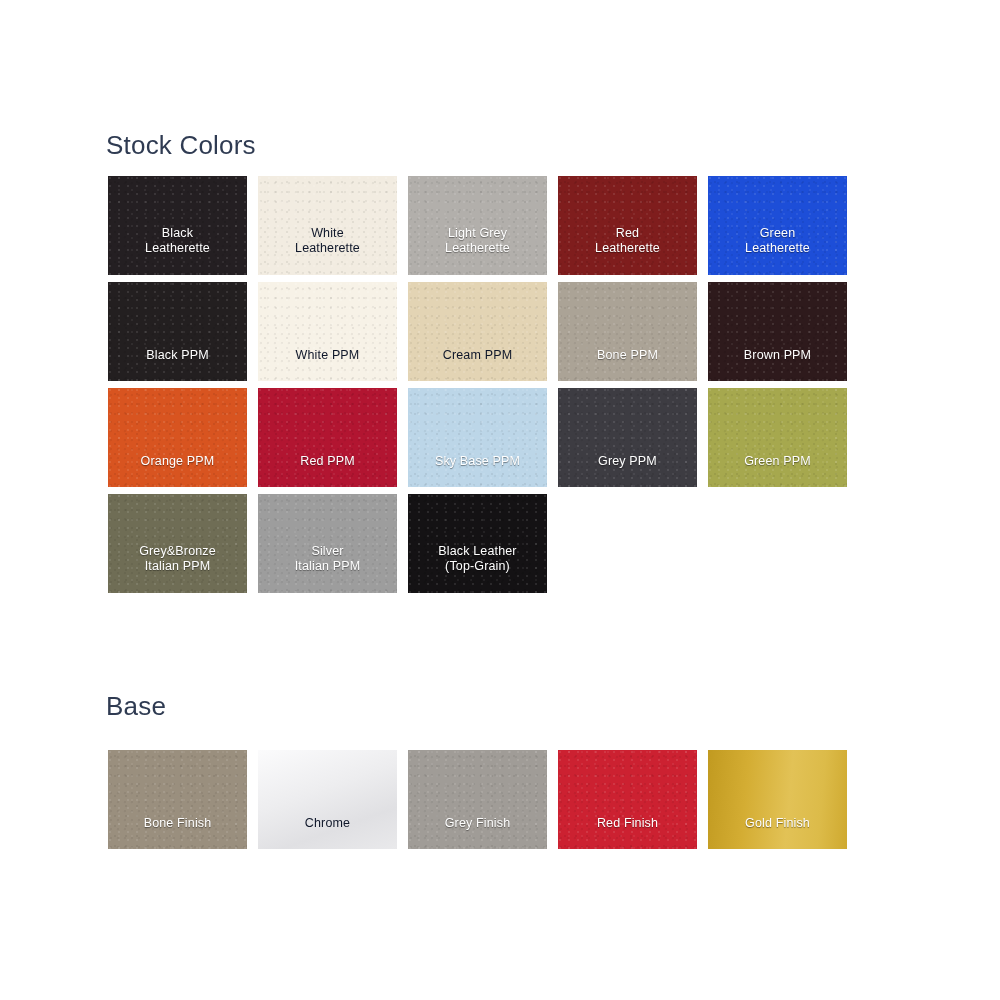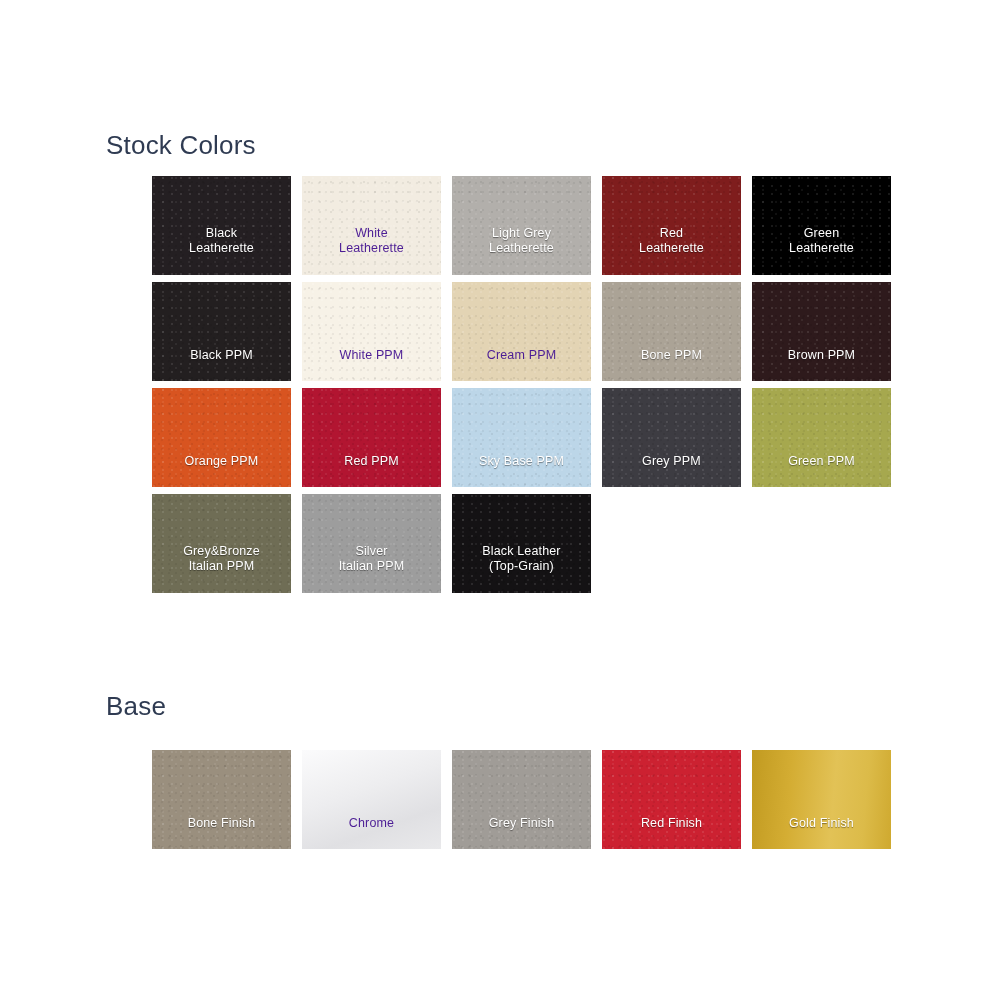--- a/index.html
+++ b/index.html
@@ -39,21 +39,20 @@
     position: absolute;
     left: 108px;
   }
   #grid-stock { top: 176px; }
   #grid-base  { top: 750px; }
 
   .swatch-row {
     display: flex;
     flex-direction: row;
     margin-bottom: 7px;
-    margin-left: 44px;
   }
   .swatch-row:last-child { margin-bottom: 0; }
 
   .swatch {
     position: relative;
     width: 139px;
     height: 99px;
     margin-right: 11px;
     box-sizing: border-box;
     overflow: hidden;
@@ -81,21 +80,21 @@
     font-size: 12.5px;
     line-height: 15px;
     letter-spacing: 0.15px;
     white-space: pre-line;
     z-index: 2;
   }
   .label-two  { bottom: 19px; }
   .label-one  { bottom: 18px; }
 
   .lbl-light { color: #ffffff; text-shadow: 0 1px 1px rgba(0,0,0,0.45); }
-  .lbl-dark  { color: #4c1d95; }
+  .lbl-dark  { color: #0f172a; }
 
   .chrome-sheen {
     position: absolute;
     inset: 0;
     background: linear-gradient(160deg, #fbfbfc 0%, #ededef 42%, #e0e0e3 72%, #e9e9eb 100%);
   }
   .gold-sheen {
     position: absolute;
     inset: 0;
     background: linear-gradient(95deg, #c19a20 0%, #d4ad33 28%, #e2c256 58%, #dcbb49 80%, #cfa92f 100%);
@@ -123,21 +122,21 @@
         <div class="swatch" style="background: rgb(178, 175, 171); padding-left: 48px;">
           <div class="swatch-texture"></div>
           <div class="swatch-label label-two lbl-light">Light Grey
 Leatherette</div>
         </div>
         <div class="swatch" style="background: #7f1d1d;">
           <div class="swatch-texture"></div>
           <div class="swatch-label label-two lbl-light">Red
 Leatherette</div>
         </div>
-        <div class="swatch" style="background: #000000;">
+        <div class="swatch" style="background: #1d4ed8;">
           <div class="swatch-texture"></div>
           <div class="swatch-label label-two lbl-light">Green
 Leatherette</div>
         </div>
       </div>
       <div class="swatch-row">
         <div class="swatch" style="background: rgb(35, 31, 32);">
           <div class="swatch-texture"></div>
           <div class="swatch-label label-one lbl-light">Black PPM</div>
         </div>

